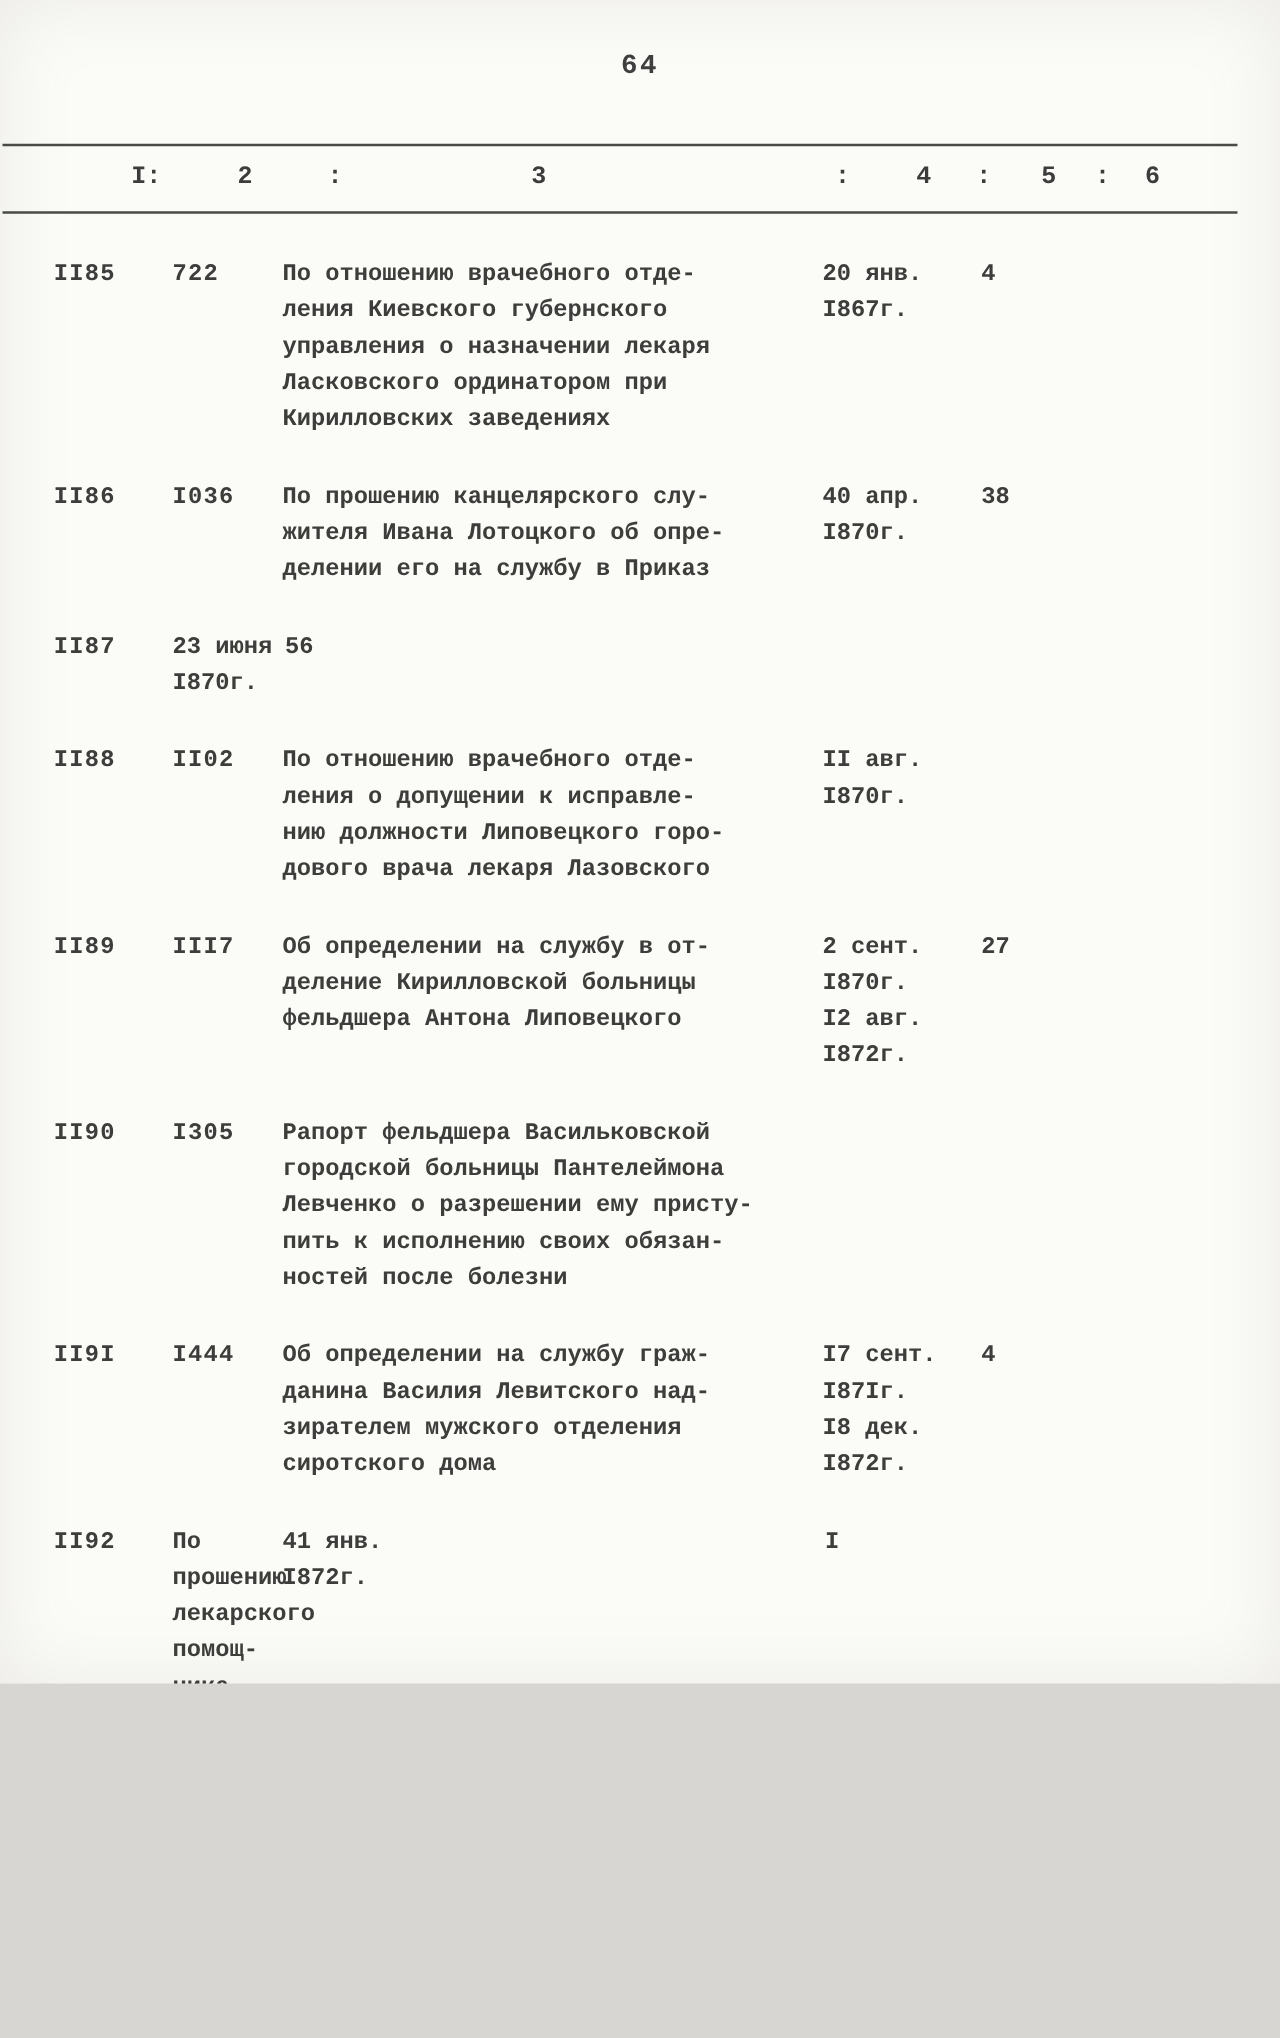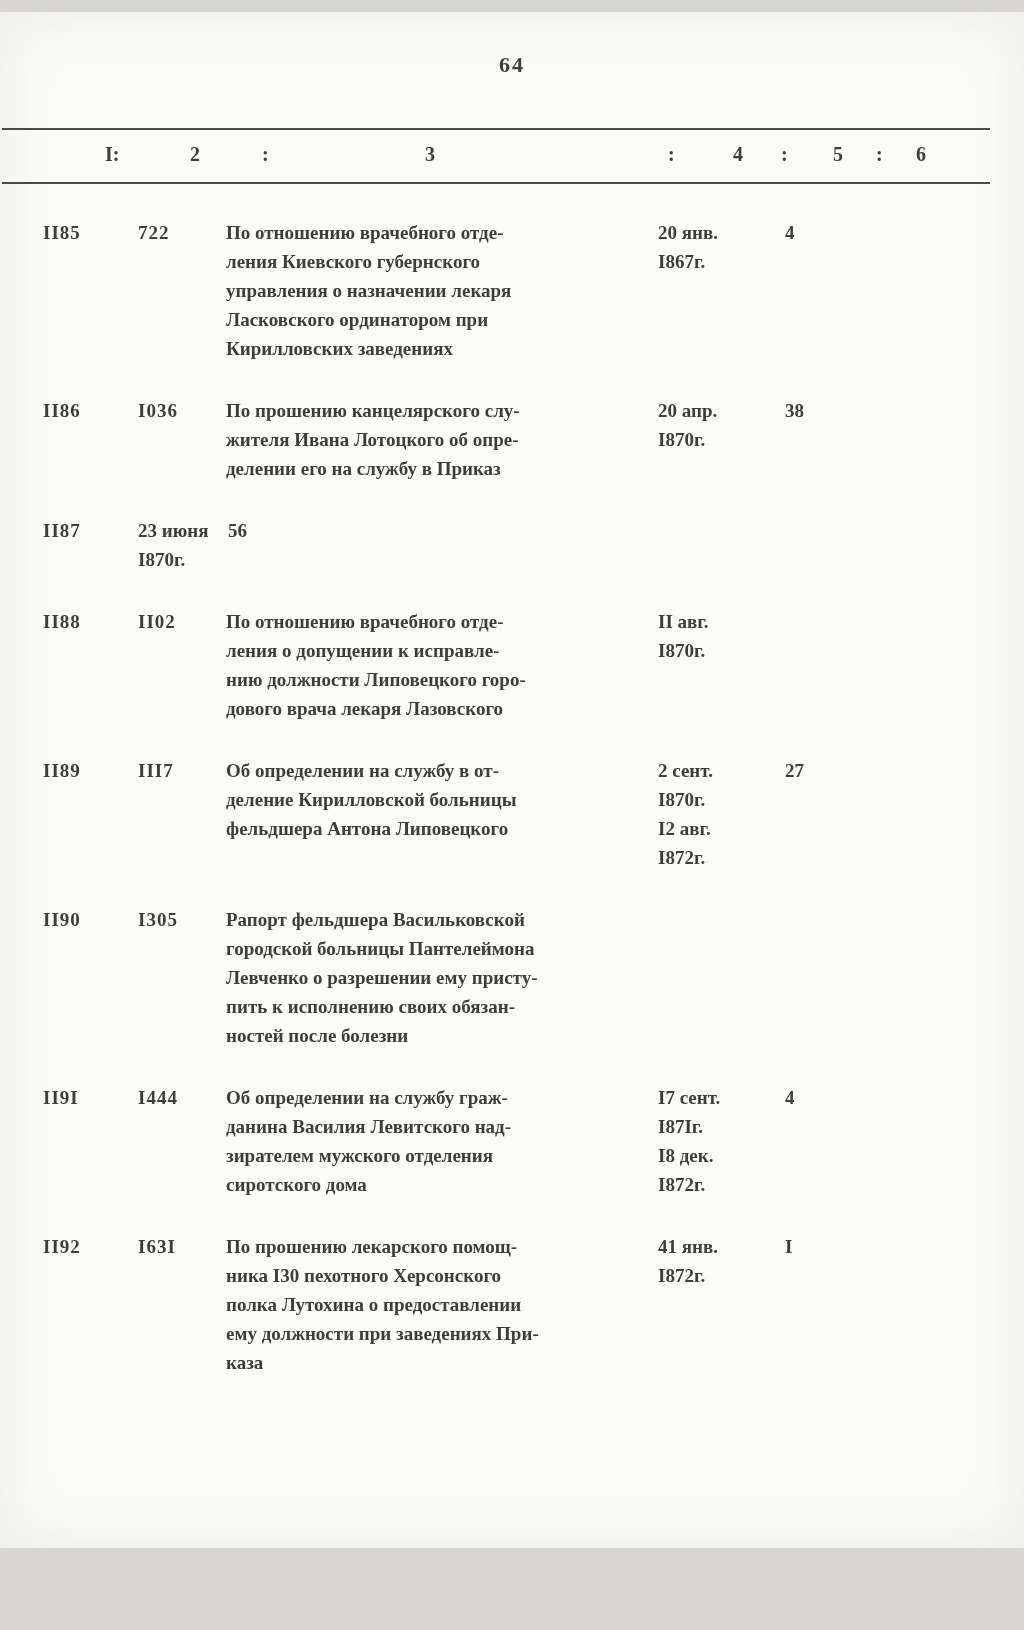--- a/index.html
+++ b/index.html
@@ -1,22 +1,22 @@
 <!DOCTYPE html>
 <html><head>
 <meta charset="utf-8">
 <style>
   html, body { margin: 0; padding: 0; background: #d8d6d2; }
   .page {
     width: 1024px;
-    height: 1536px;
-    margin: 12px auto;
+    height: 1347px;
+    margin: 0 auto;
     background: #fbfbf8;
     color: #3b3b3b;
-    font-family: Liberation Serif, serif;
+    font-family: Liberation Mono, monospace;
     position: relative;
     overflow: hidden;
     box-shadow: inset 0 0 60px rgba(120,115,105,0.12);
   }
   .page-number {
     text-align: center;
     padding-top: 40px;
     font-size: 22px;
     letter-spacing: 2px;
     font-weight: bold;
@@ -103,21 +103,21 @@
 I867г.</div>
       <div class="pages">4</div>
     </div>
 
     <div class="entry">
       <div class="num">II86</div>
       <div class="file">I036</div>
       <div class="desc">По прошению канцелярского слу-
 жителя Ивана Лотоцкого об опре-
 делении его на службу в Приказ</div>
-      <div class="dates">20 апр.
+      <div class="dates">40 апр.
 I870г.</div>
       <div class="pages">38</div>
     </div>
 
     <div class="entry">
       <div class="num">II87</div>
       <div class="dates">23 июня
 I870г.</div>
       <div class="pages">56</div>
     </div>
@@ -168,21 +168,20 @@
 сиротского дома</div>
       <div class="dates">I7 сент.
 I87Iг.
 I8 дек.
 I872г.</div>
       <div class="pages">4</div>
     </div>
 
     <div class="entry">
       <div class="num">II92</div>
-      <div class="file">I63I</div>
       <div class="desc">По прошению лекарского помощ-
 ника I30 пехотного Херсонского
 полка Лутохина о предоставлении
 ему должности при заведениях При-
 каза</div>
       <div class="dates">41 янв.
 I872г.</div>
       <div class="pages">I</div>
     </div>
 

